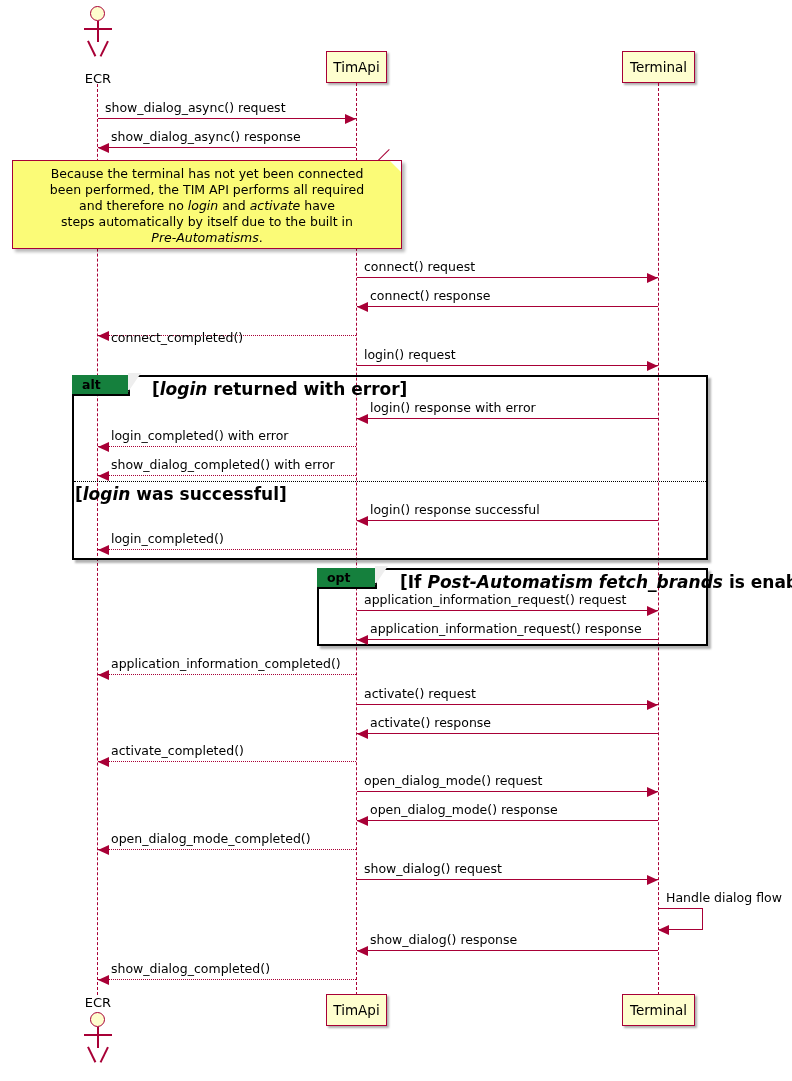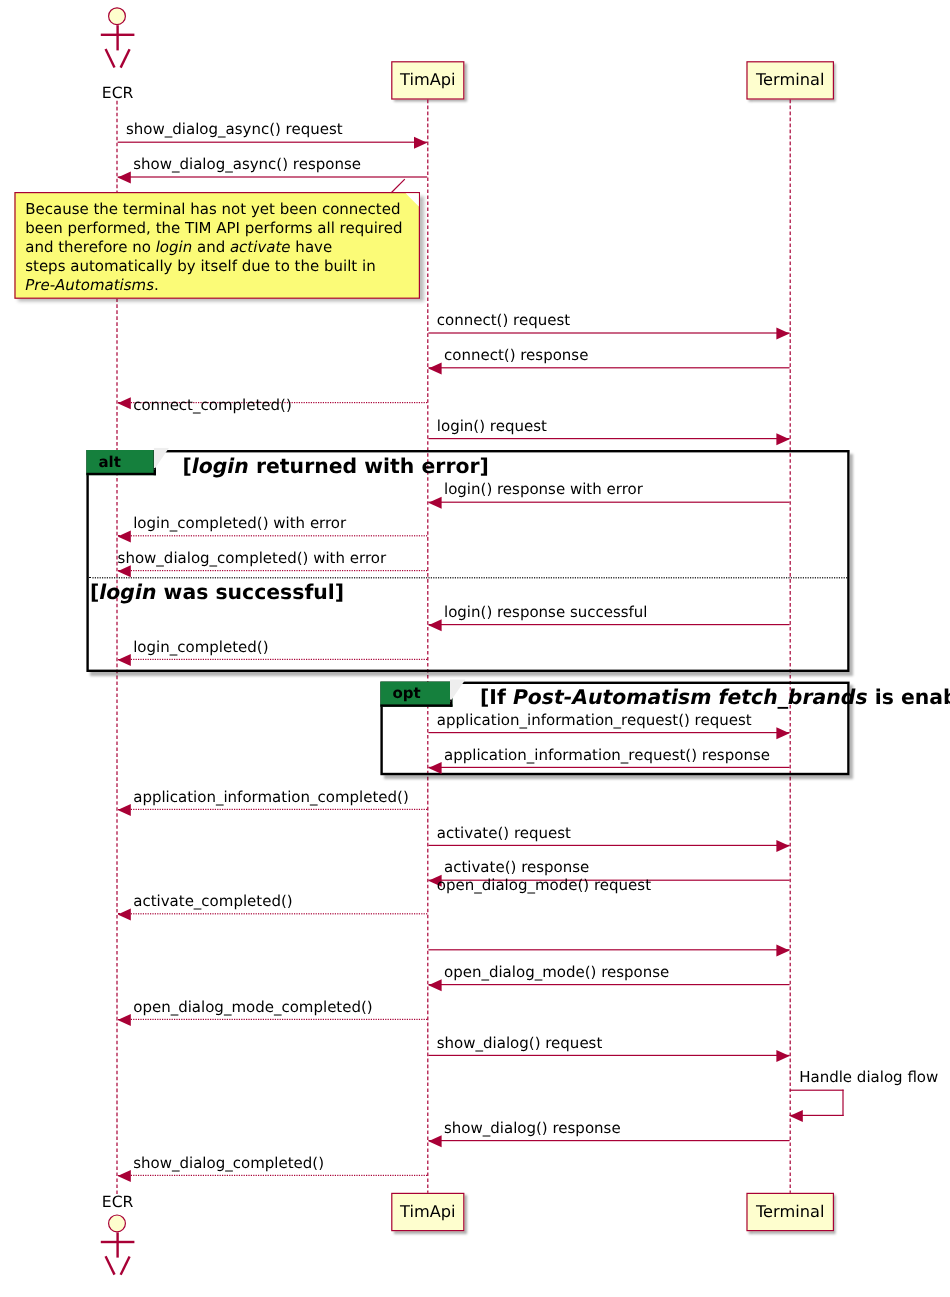--- a/index.html
+++ b/index.html
@@ -132,21 +132,21 @@
       <div class="arrowR" style="top: 361px; left: 647px;"></div>
       <div class="mlabel" style="top: 347px; left: 364px;">login() request</div>
       <div class="msg" style="left: 357px; top: 418px; width: 301px;"></div>
       <div class="arrowL" style="top: 414px; left: 357px;"></div>
       <div class="mlabel" style="top: 400px; left: 370px;">login() response with error</div>
       <div class="msg dotted" style="left: 98px; top: 446px; width: 258px;"></div>
       <div class="arrowL" style="top: 442px; left: 98px;"></div>
       <div class="mlabel" style="top: 428px; left: 111px;">login_completed() with error</div>
       <div class="msg dotted" style="left: 98px; top: 475px; width: 258px;"></div>
       <div class="arrowL" style="top: 471px; left: 98px;"></div>
-      <div class="mlabel" style="top: 457px; left: 98px;">show_dialog_completed() with error</div>
+      <div class="mlabel" style="top: 457px; left: 111px;">show_dialog_completed() with error</div>
       <div class="msg" style="left: 357px; top: 520px; width: 301px;"></div>
       <div class="arrowL" style="top: 516px; left: 357px;"></div>
       <div class="mlabel" style="top: 502px; left: 370px;">login() response successful</div>
       <div class="msg dotted" style="left: 98px; top: 549px; width: 258px;"></div>
       <div class="arrowL" style="top: 545px; left: 98px;"></div>
       <div class="mlabel" style="top: 531px; left: 111px;">login_completed()</div>
       <div class="msg" style="left: 357px; top: 610px; width: 301px;"></div>
       <div class="arrowR" style="top: 606px; left: 647px;"></div>
       <div class="mlabel" style="top: 592px; left: 364px;">application_information_request() request</div>
       <div class="msg" style="left: 357px; top: 639px; width: 301px;"></div>
@@ -159,21 +159,21 @@
       <div class="arrowR" style="top: 700px; left: 647px;"></div>
       <div class="mlabel" style="top: 686px; left: 364px;">activate() request</div>
       <div class="msg" style="left: 357px; top: 733px; width: 301px;"></div>
       <div class="arrowL" style="top: 729px; left: 357px;"></div>
       <div class="mlabel" style="top: 715px; left: 370px;">activate() response</div>
       <div class="msg dotted" style="left: 98px; top: 761px; width: 258px;"></div>
       <div class="arrowL" style="top: 757px; left: 98px;"></div>
       <div class="mlabel" style="top: 743px; left: 111px;">activate_completed()</div>
       <div class="msg" style="left: 357px; top: 791px; width: 301px;"></div>
       <div class="arrowR" style="top: 787px; left: 647px;"></div>
-      <div class="mlabel" style="top: 730px; left: 364px;">open_dialog_mode() request</div>
+      <div class="mlabel" style="top: 773px; left: 364px;">open_dialog_mode() request</div>
       <div class="msg" style="left: 357px; top: 820px; width: 301px;"></div>
       <div class="arrowL" style="top: 816px; left: 357px;"></div>
       <div class="mlabel" style="top: 802px; left: 370px;">open_dialog_mode() response</div>
       <div class="msg dotted" style="left: 98px; top: 849px; width: 258px;"></div>
       <div class="arrowL" style="top: 845px; left: 98px;"></div>
       <div class="mlabel" style="top: 831px; left: 111px;">open_dialog_mode_completed()</div>
       <div class="msg" style="left: 357px; top: 879px; width: 301px;"></div>
       <div class="arrowR" style="top: 875px; left: 647px;"></div>
       <div class="mlabel" style="top: 861px; left: 364px;">show_dialog() request</div>
       <div class="msg" style="left: 357px; top: 950px; width: 301px;"></div>
@@ -181,21 +181,21 @@
       <div class="mlabel" style="top: 932px; left: 370px;">show_dialog() response</div>
       <div class="msg dotted" style="left: 98px; top: 979px; width: 258px;"></div>
       <div class="arrowL" style="top: 975px; left: 98px;"></div>
       <div class="mlabel" style="top: 961px; left: 111px;">show_dialog_completed()</div>
     </div>
 
   <div class="selfcall" style="left:658px;top:908px;width:45px;height:22px;"></div>
   <div class="arrowL" style="left:658px;top:925px;"></div>
   <div class="mlabel" style="left:666px;top:890px;">Handle dialog flow</div>
 
-  <div class="note" style="left:12px;top:160px;width:338px;height:89px;">
+  <div class="note" style="left:12px;top:160px;width:390px;height:89px;text-align:center;">
     <div>Because the terminal has not yet been connected</div>
     <div>been performed, the TIM API performs all required</div>
     <div><span>and therefore no </span><i>login</i><span> and </span><i>activate</i><span> have</span></div>
     <div>steps automatically by itself due to the built in</div>
     <div><i>Pre-Automatisms</i><span>.</span></div>
     <div class="fold"></div>
     <div class="foldline"></div>
   </div>
 
   <div class="actor-label" style="left:72px;top:995px;width:52px;">ECR</div>

